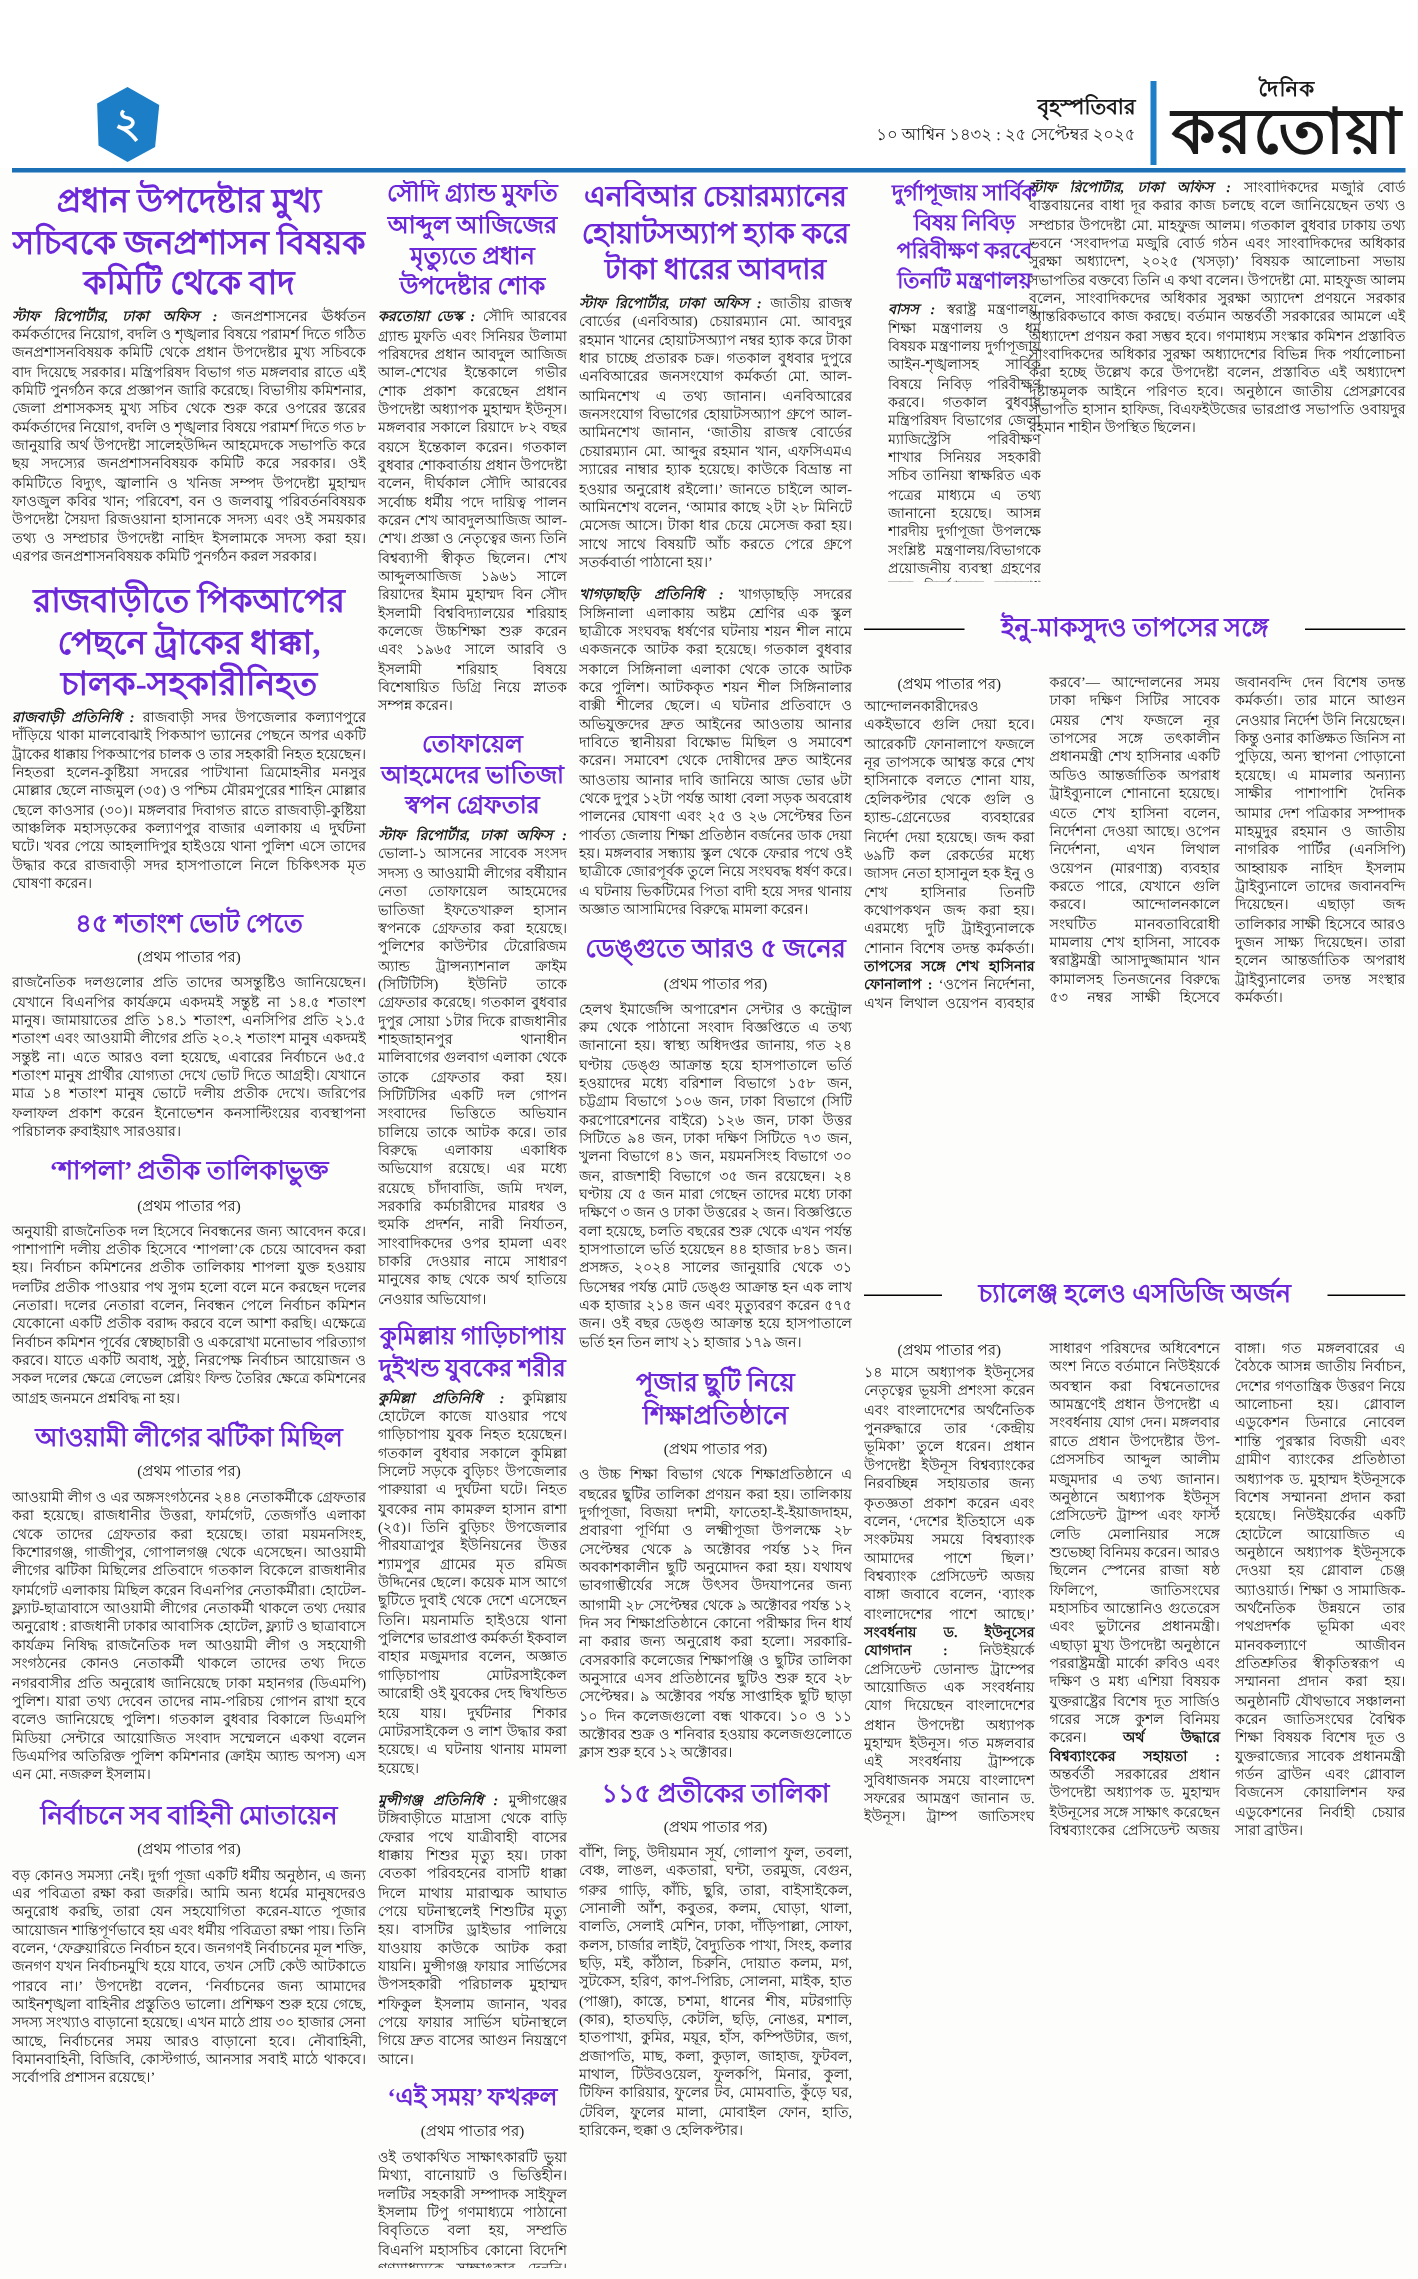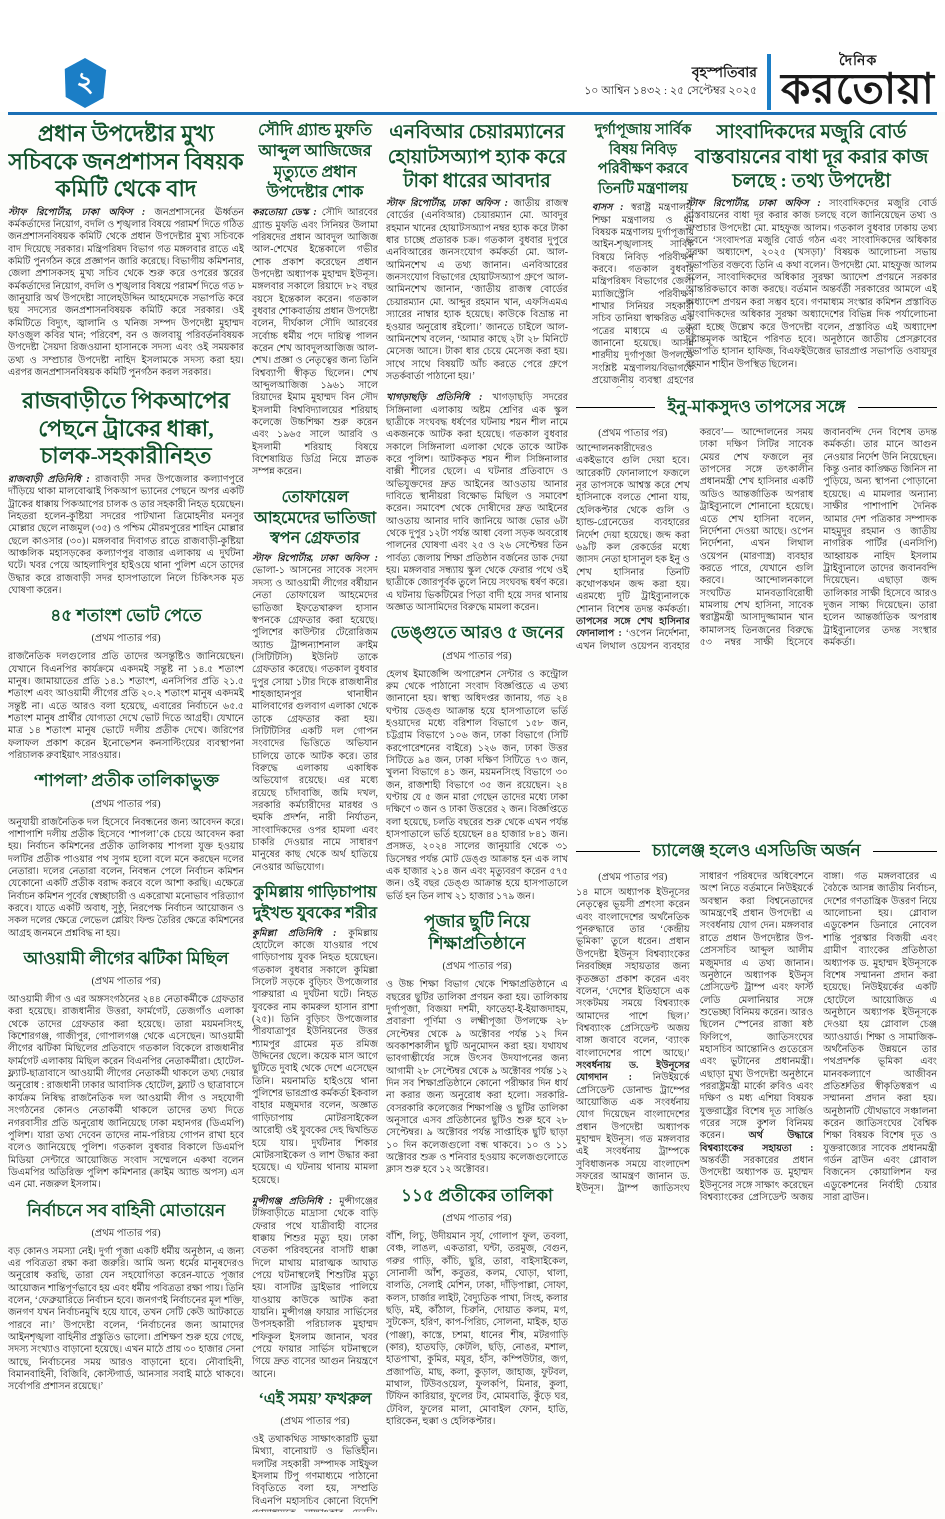--- a/index.html
+++ b/index.html
@@ -14,34 +14,34 @@
   .weekday{font-weight:bold;font-size:14px;line-height:1.2;}
   .dateline{font-size:11px;line-height:1.5;margin-left:36px;}
   .vbar{width:4px;background:#1b7ec6;}
   .mast{line-height:1;}
   .mast-top{font-size:14px;font-weight:bold;letter-spacing:1px;padding-left:58px;}
   .mast-main{font-size:42px;font-weight:bold;letter-spacing:1px;}
   .hrule{position:absolute;left:8px;top:112px;width:929px;height:3px;background:#1b6fb5;}
   
   .lane{position:absolute;overflow:hidden;}
   .art{margin:0 0 9px 0;}
-  h2{margin:0 0 3px 0;text-align:center;font-weight:bold;color:#14532d;}
+  h2{margin:0 0 3px 0;text-align:center;font-weight:bold;color:#6d28d9;}
   .h-xl{font-size:22px;line-height:1.25;}
   .h-lg{font-size:19px;line-height:1.3;}
   .h-md{font-size:16px;line-height:1.3;}
   .h-cont{font-size:17px;line-height:1.3;}
   .h-sm{font-size:14.5px;line-height:1.35;}
   .cont{margin:0 0 3px 0;text-align:center;font-size:10px;}
   .body{margin:0;font-size:9.5px;line-height:1.3;text-align:justify;}
   .byline{font-style:italic;font-weight:bold;}
   .subhead{font-weight:bold;}
   .cols3{column-count:3;column-gap:10px;}
   .flank{display:flex;align-items:center;gap:8px;margin:0 0 4px 0;}
   .flank .line{flex:1;border-top:1.5px solid #000;}
-  .flank h2{margin:4px;white-space:nowrap;}
+  .flank h2{margin:16px;white-space:nowrap;}
 </style>
 </head>
 <body>
 
 <header class="hdr">
   <div class="badge">
     <span>২</span>
   </div>
   <div class="hdr-right">
     <div class="dateblock">
@@ -139,21 +139,20 @@
 
 <div class="lane" style="left:592px;top:120px;width:102px;height:268px;">
   <section class="art">
     <h2 class="h-sm">দুর্গাপূজায় সার্বিক বিষয় নিবিড় পরিবীক্ষণ করবে তিনটি মন্ত্রণালয়</h2>
     <p class="body"><b class="byline">বাসস :</b> <span>স্বরাষ্ট্র মন্ত্রণালয়, শিক্ষা মন্ত্রণালয় ও ধর্ম বিষয়ক মন্ত্রণালয় দুর্গাপূজায় আইন-শৃঙ্খলাসহ সার্বিক বিষয়ে নিবিড় পরিবীক্ষণ করবে। গতকাল বুধবার মন্ত্রিপরিষদ বিভাগের জেলা ম্যাজিস্ট্রেসি পরিবীক্ষণ শাখার সিনিয়র সহকারী সচিব তানিয়া স্বাক্ষরিত এক পত্রের মাধ্যমে এ তথ্য জানানো হয়েছে। আসন্ন শারদীয় দুর্গাপূজা উপলক্ষে সংশ্লিষ্ট মন্ত্রণালয়/বিভাগকে প্রয়োজনীয় ব্যবস্থা গ্রহণের জন্য নির্দেশক্রমে অনুরোধ করা হলো।</span></p>
   </section>
 </div>
 
 <div class="lane" style="left:686px;top:120px;width:251px;height:268px;">
   <section class="art">
-    <h2 class="h-lg">সাংবাদিকদের মজুরি বোর্ড বাস্তবায়নের বাধা দূর করার কাজ চলছে : তথ্য উপদেষ্টা</h2>
     <p class="body"><b class="byline">স্টাফ রিপোর্টার, ঢাকা অফিস :</b> <span>সাংবাদিকদের মজুরি বোর্ড বাস্তবায়নের বাধা দূর করার কাজ চলছে বলে জানিয়েছেন তথ্য ও সম্প্রচার উপদেষ্টা মো. মাহফুজ আলম। গতকাল বুধবার ঢাকায় তথ্য ভবনে ‘সংবাদপত্র মজুরি বোর্ড গঠন এবং সাংবাদিকদের অধিকার সুরক্ষা অধ্যাদেশ, ২০২৫ (খসড়া)’ বিষয়ক আলোচনা সভায় সভাপতির বক্তব্যে তিনি এ কথা বলেন। উপদেষ্টা মো. মাহফুজ আলম বলেন, সাংবাদিকদের অধিকার সুরক্ষা অ্যাদেশ প্রণয়নে সরকার আন্তরিকভাবে কাজ করছে। বর্তমান অন্তর্বর্তী সরকারের আমলে এই অধ্যাদেশ প্রণয়ন করা সম্ভব হবে। গণমাধ্যম সংস্কার কমিশন প্রস্তাবিত সাংবাদিকদের অধিকার সুরক্ষা অধ্যাদেশের বিভিন্ন দিক পর্যালোচনা করা হচ্ছে উল্লেখ করে উপদেষ্টা বলেন, প্রস্তাবিত এই অধ্যাদেশ দৃষ্টান্তমূলক আইনে পরিণত হবে। অনুষ্ঠানে জাতীয় প্রেসক্লাবের সভাপতি হাসান হাফিজ, বিএফইউজের ভারপ্রাপ্ত সভাপতি ওবায়দুর রহমান শাহীন উপস্থিত ছিলেন।</span></p>
   </section>
 </div>
 
 <div class="lane" style="left:576px;top:392px;width:361px;height:438px;">
   <div class="flank">
     <span class="line"></span>
     <h2 class="h-cont">ইনু-মাকসুদও তাপসের সঙ্গে</h2>
     <span class="line"></span>
   </div>

